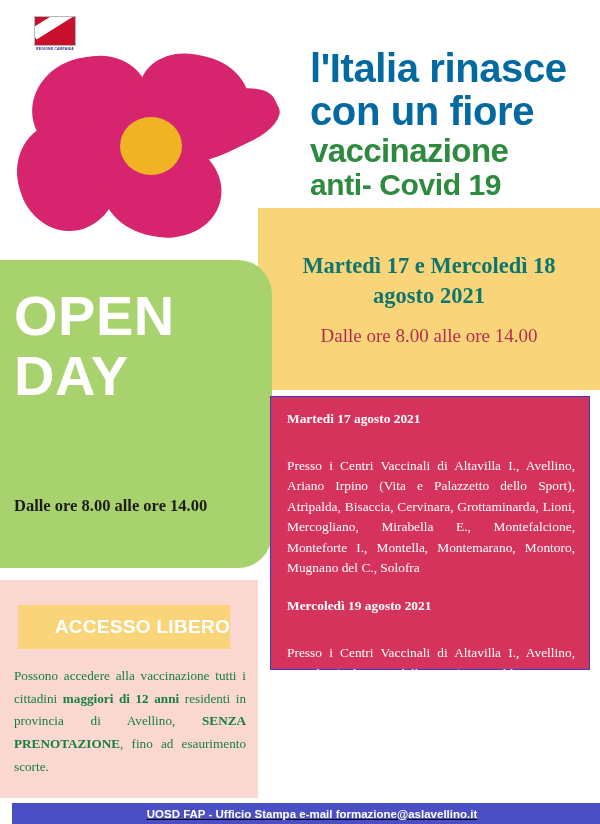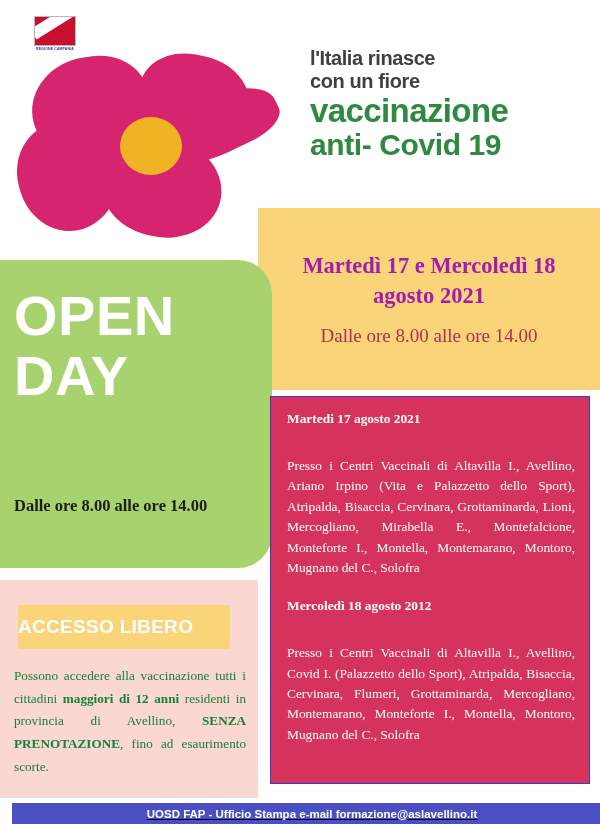--- a/index.html
+++ b/index.html
@@ -175,22 +175,22 @@
   
   .headline {
     position: absolute;
     left: 310px;
     top: 48px;
     width: 280px;
     font-weight: bold;
     line-height: 1.0;
   }
   .hl1, .hl2 {
-    color: #404040;
-    font-size: 20px;
+    color: #0369a1;
+    font-size: 40px;
     letter-spacing: -0.4px;
     margin-bottom: 3px;
   }
   .hl3 {
     color: #2d8a3e;
     font-size: 33px;
     letter-spacing: -0.6px;
     margin-bottom: 3px;
   }
   .hl4 {
@@ -211,21 +211,21 @@
     flex-direction: column;
     align-items: center;
     justify-content: center;
     box-sizing: border-box;
     padding: 0 12px;
   }
   .date-title {
     font-family: "Liberation Serif", serif;
     font-size: 22.5px;
     font-weight: bold;
-    color: #a21caf;
+    color: #0f766e;
     text-align: center;
     line-height: 1.35;
   }
   .date-hours {
     font-family: "Liberation Serif", serif;
     font-size: 19px;
     color: #b52d4c;
     text-align: center;
     margin-top: 14px;
   }
@@ -270,21 +270,21 @@
   }
   .accesso {
     position: absolute;
     left: 18px;
     top: 25px;
     width: 212px;
     height: 44px;
     background: #fad479;
     display: flex;
     align-items: center;
-    justify-content: flex-start;
+    justify-content: flex-end;
   }
   .accesso span {
     font-size: 19px;
     font-weight: bold;
     color: #ffffff;
     letter-spacing: 0.3px;
   }
   .pink-text {
     position: absolute;
     left: 14px;
@@ -297,21 +297,21 @@
     text-align: justify;
   }
   .pink-text b { font-weight: bold; }
 
   
   .red-panel {
     position: absolute;
     left: 270px;
     top: 396px;
     width: 320px;
-    height: 388px;
+    height: 274px;
     background: #d6335c;
     border: 1px solid #3b3bc0;
     box-sizing: border-box;
     padding: 14px 14px 10px 16px;
     color: #ffffff;
     font-family: "Liberation Serif", serif;
   }
   .red-panel .day-title {
     font-size: 13.4px;
     font-weight: bold;
@@ -389,21 +389,21 @@
     <div class="accesso">
       <span>ACCESSO LIBERO</span>
     </div>
     <div class="pink-text"><span>Possono accedere alla vaccinazione tutti i cittadini </span><b>maggiori di 12 anni</b><span> residenti in provincia di Avellino, </span><b>SENZA PRENOTAZIONE</b><span>, fino ad esaurimento scorte.</span></div>
   </div>
 
   <div class="red-panel">
     <div class="day-title">Martedi 17 agosto 2021</div>
     <div class="day-body">Presso i Centri Vaccinali di Altavilla I., Avellino, Ariano Irpino (Vita e Palazzetto dello Sport), Atripalda, Bisaccia, Cervinara, Grottaminarda, Lioni, Mercogliano, Mirabella E., Montefalcione, Monteforte I., Montella, Montemarano, Montoro, Mugnano del C., Solofra</div>
     <div class="gap"></div>
-    <div class="day-title">Mercoledì 18 agosto 2012</div>
+    <div class="day-title">Mercoledì 19 agosto 2021</div>
     <div class="day-body">Presso i Centri Vaccinali di Altavilla I., Avellino, Covid I. (Palazzetto dello Sport), Atripalda, Bisaccia, Cervinara, Flumeri, Grottaminarda, Mercogliano, Montemarano, Monteforte I., Montella, Montoro, Mugnano del C., Solofra</div>
   </div>
 
   <div class="footer">
     <span>UOSD FAP - Ufficio Stampa e-mail formazione@aslavellino.it</span>
   </div>
 
 </div>
 
 </body></html>

